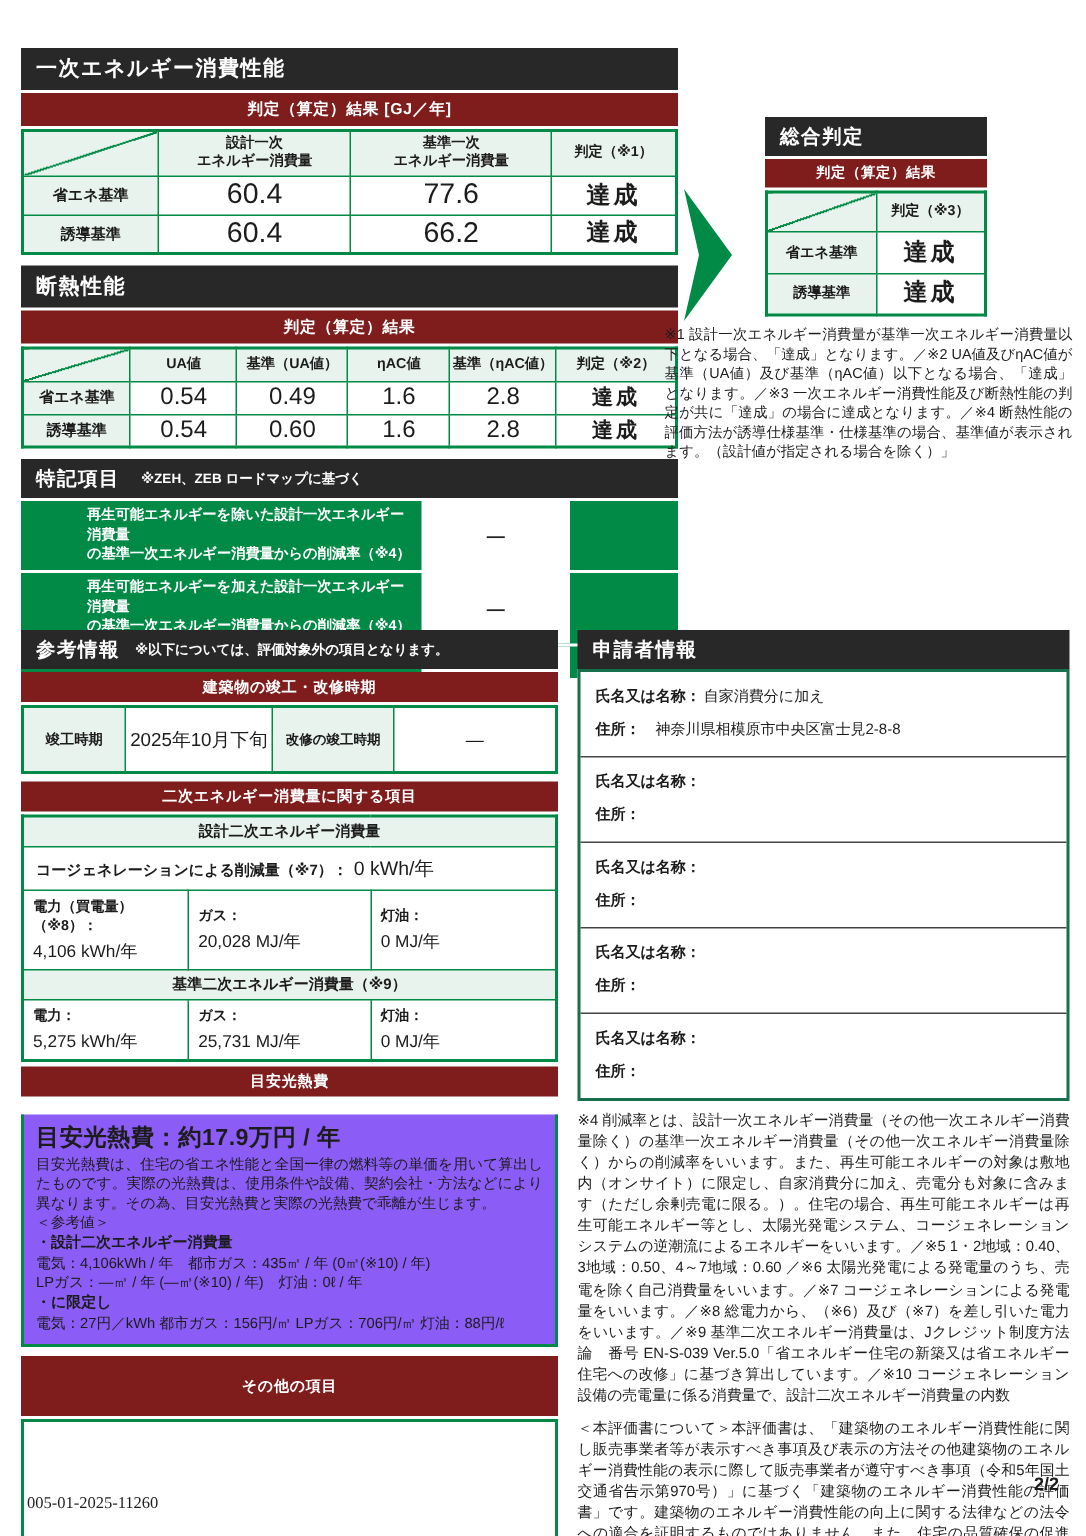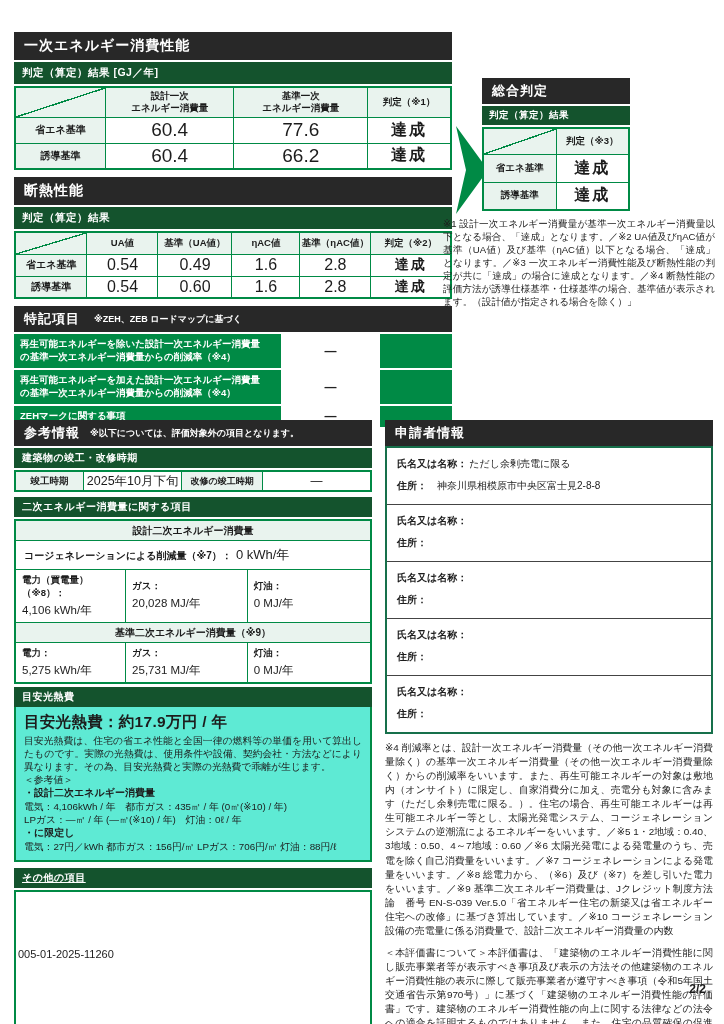--- a/index.html
+++ b/index.html
@@ -9,47 +9,47 @@
     overflow:hidden;-webkit-font-smoothing:antialiased;
   }
   .abs{position:absolute;}
   
   .black-bar{
     background:#282828;color:#fff;display:flex;align-items:center;gap:14px;
     padding:5px 10px;font-weight:bold;font-size:14px;letter-spacing:1px;
   }
   .black-bar .sub{font-size:9px;font-weight:bold;letter-spacing:0;}
   .green-bar{
-    background:#14532d;color:#fff;font-weight:bold;font-size:10.5px;
-    padding:4px 8px;margin-top:2px;letter-spacing:.5px;
+    background:#7f1d1d;color:#fff;font-weight:bold;font-size:10.5px;
+    padding:4px 8px;margin-top:2px;letter-spacing:.5px;text-align:center;
   }
   
   table.grid{border-collapse:collapse;width:100%;margin-top:2px;background:#fff;table-layout:fixed;}
   table.grid td{border:1px solid #008a45;text-align:center;vertical-align:middle;padding:0;}
   table.grid{border:2px solid #008a45;}
   .hcell{background:#e9f3ee;font-size:9.5px;font-weight:bold;white-space:pre-line;line-height:1.3;padding:3px 1px;}
   .lcell{background:#e9f3ee;font-size:10px;font-weight:bold;}
   .num-lg{font-size:19px;}
   .num-md{font-size:16px;}
   .pass{font-size:16px;font-weight:bold;letter-spacing:2px;}
   .diag{
     background-color:#e9f3ee;
     background-image:linear-gradient(to bottom right,transparent calc(50% - .7px),#008a45 calc(50% - .7px),#008a45 calc(50% + .7px),transparent calc(50% + .7px));
   }
   
-  .sp-row{display:flex;background:#008a45;color:#fff;margin-top:2px;align-items:stretch;}
+  .sp-row{display:flex;background:#008a45;color:#fff;margin-top:2px;align-items:stretch;padding-left:38px;}
   .sp-label{flex:1;font-size:9.5px;font-weight:bold;line-height:1.35;padding:4px 6px;white-space:pre-line;display:flex;align-items:center;}
   .sp-value{width:99px;background:#fff;color:#222;display:flex;align-items:center;justify-content:center;font-weight:bold;font-size:12px;}
   .sp-fill{width:72px;}
   .cell-label{font-size:9.5px;font-weight:bold;}
   .cell-value{font-size:11.5px;margin-top:3px;}
   .inline-row{display:flex;align-items:baseline;gap:4px;padding:5px 8px;text-align:left;}
   .inline-row .lab{font-size:10px;font-weight:bold;}
   .inline-row .val{font-size:13px;}
-  .cost-box{border:2px solid #008a45;border-top:none;background:#5eead4;padding:5px 8px 7px;margin-top:0;}
+  .cost-box{border:2px solid #008a45;border-top:none;background:#8b5cf6;padding:5px 8px 7px;margin-top:12px;}
   .cost-headline{font-size:15.5px;font-weight:bold;letter-spacing:.3px;}
   .cost-body{font-size:9.8px;line-height:1.33;text-align:justify;margin-top:1px;}
   .cost-line{font-size:9.8px;line-height:1.35;}
   .cost-sub{font-size:10px;font-weight:bold;line-height:1.4;}
   .empty-box{border:2px solid #008a45;background:#fff;height:142px;margin-top:2px;}
   
   .app-box{border:2px solid #17704b;background:#fff;}
   .app-entry{padding:9px 10px 11px;}
   .app-entry + .app-entry{border-top:1px solid #444;}
   .app-line{font-size:10px;display:flex;align-items:baseline;}
@@ -175,21 +175,21 @@
     <div class="sp-label preline">ZEHマークに関する事項</div>
     <div class="sp-value">—</div>
     <div class="sp-fill"></div>
   </div>
 </div>
 
 <svg class="abs" style="left:456px;top:126px;" width="32" height="88" viewBox="0 0 32 88">
   <polygon points="0,0 32,44 0,88 10,44" fill="#008a45"></polygon>
 </svg>
 
-<div class="abs" style="left:482px;top:78px;width:148px;">
+<div class="abs" style="left:510px;top:78px;width:148px;">
   <div class="black-bar" style="font-size:13px;padding:4px 10px;">
     <span>総合判定</span>
   </div>
   <div class="green-bar" style="font-size:9.5px;padding:3px 7px;">
     <span>判定（算定）結果</span>
   </div>
   <table class="grid">
     <colgroup>
         <col style="width:72px">
         <col style="width:72px">
@@ -225,21 +225,21 @@
   </div>
 
   <table class="grid">
     <colgroup>
         <col style="width:68px">
         <col style="width:98px">
         <col style="width:80px">
         <col style="width:108px">
       </colgroup>
     <tbody>
-        <tr style="height:20px">
+        <tr style="height:44px">
       <td class="lcell" style="font-size:9.5px">竣工時期</td>
       <td style="font-size:12.5px">2025年10月下旬</td>
       <td class="lcell" style="font-size:9px">改修の竣工時期</td>
       <td style="font-size:12px">—</td>
     </tr>
   </tbody>
     </table>
 
   <div style="height:3px"></div>
 
@@ -311,37 +311,37 @@
     <div class="cost-line">＜参考値＞</div>
     <div class="cost-sub">・設計二次エネルギー消費量</div>
     <div class="cost-line">電気：4,106kWh / 年　都市ガス：435㎥ / 年 (0㎥(※10) / 年)</div>
     <div class="cost-line">LPガス：―㎥ / 年 (―㎥(※10) / 年)　灯油：0ℓ / 年</div>
     <div class="cost-sub">・に限定し</div>
     <div class="cost-line">電気：27円／kWh 都市ガス：156円/㎥ LPガス：706円/㎥ 灯油：88円/ℓ</div>
   </div>
 
   <div style="height:6px"></div>
 
-  <div class="green-bar" style="font-size:10px;padding:3px 8px;margin-top:0;text-decoration:underline;">
+  <div class="green-bar" style="font-size:10px;padding:13px 8px;margin-top:0;">
     <span>その他の項目</span>
   </div>
   <div class="empty-box"></div>
 </div>
 
 <div class="abs" style="left:385px;top:420px;width:328px;">
 
   <div class="black-bar" style="font-size:13px;padding:4px 10px;">
     <span>申請者情報</span>
   </div>
 
   <div class="app-box">
     <div class="app-entry">
       <div class="app-line">
         <span class="lab">氏名又は名称：</span>
-        <span class="val" style="margin-left:2px">ただし余剰売電に限る</span>
+        <span class="val" style="margin-left:2px">自家消費分に加え</span>
       </div>
       <div class="app-line">
         <span class="lab">住所：</span>
         <span class="val">神奈川県相模原市中央区富士見2-8-8</span>
       </div>
     </div>
     <div class="app-entry">
       <div class="app-line">
           <span class="lab">氏名又は名称：</span>
           <span class="val"></span>
@@ -384,13 +384,13 @@
   </div>
 
   <div class="notes-b" style="margin-top:7px;">※4 削減率とは、設計一次エネルギー消費量（その他一次エネルギー消費量除く）の基準一次エネルギー消費量（その他一次エネルギー消費量除く）からの削減率をいいます。また、再生可能エネルギーの対象は敷地内（オンサイト）に限定し、自家消費分に加え、売電分も対象に含みます（ただし余剰売電に限る。）。住宅の場合、再生可能エネルギーは再生可能エネルギー等とし、太陽光発電システム、コージェネレーションシステムの逆潮流によるエネルギーをいいます。／※5 1・2地域：0.40、3地域：0.50、4～7地域：0.60 ／※6 太陽光発電による発電量のうち、売電を除く自己消費量をいいます。／※7 コージェネレーションによる発電量をいいます。／※8 総電力から、（※6）及び（※7）を差し引いた電力をいいます。／※9 基準二次エネルギー消費量は、Jクレジット制度方法論　番号 EN-S-039 Ver.5.0「省エネルギー住宅の新築又は省エネルギー住宅への改修」に基づき算出しています。／※10 コージェネレーション設備の売電量に係る消費量で、設計二次エネルギー消費量の内数</div>
 
   <div class="notes-b" style="margin-top:8px;">
     <span style="font-weight:normal">＜本評価書について＞</span><span>本評価書は、「建築物のエネルギー消費性能に関し販売事業者等が表示すべき事項及び表示の方法その他建築物のエネルギー消費性能の表示に際して販売事業者が遵守すべき事項（令和5年国土交通省告示第970号）」に基づく「建築物のエネルギー消費性能の評価書」です。建築物のエネルギー消費性能の向上に関する法律などの法令への適合を証明するものではありません。また、住宅の品質確保の促進等に関する法律に基づく住宅性能評価書ではありません。基準の達成・非達成の判定は、設計値と基準値の比較によるものであり、単位の換算や有効数値の扱いにより削減率等の数値と整合しない場合があります。</span>
   </div>
 </div>
 
 <div class="abs footer-page" style="right:18px;top:982px;">2/2</div>
-<div class="abs footer-doc" style="left:18px;top:948px;">005-01-2025-11260</div>
+<div class="abs footer-doc" style="left:18px;top:996px;font-family:Liberation Serif, serif;">005-01-2025-11260</div>
 
 </body></html>

